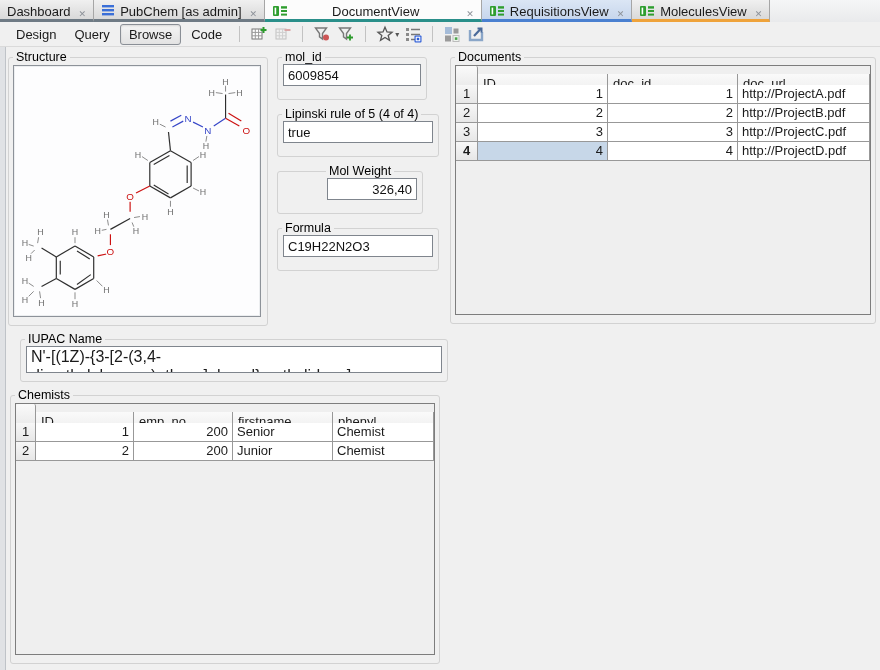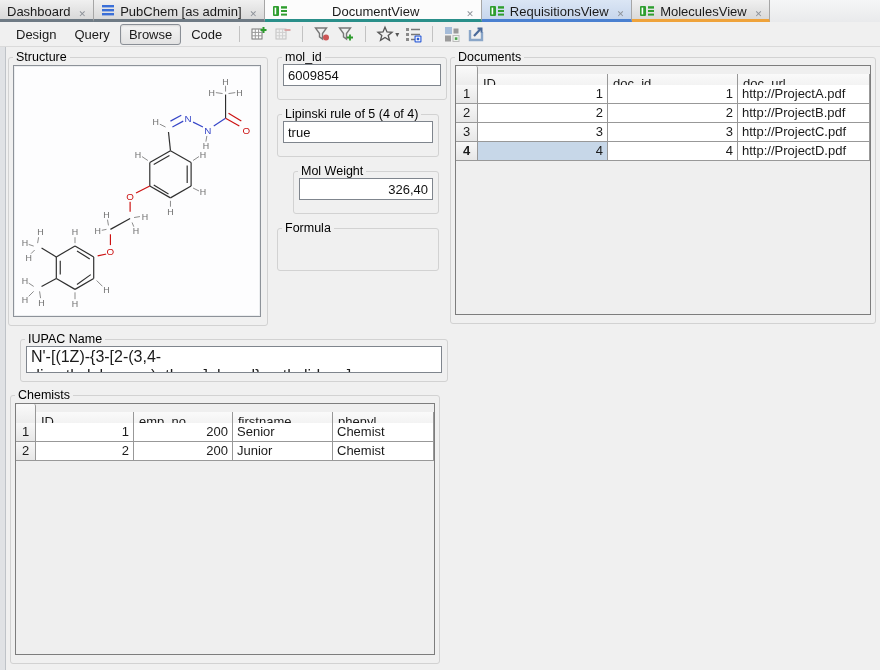--- a/index.html
+++ b/index.html
@@ -301,43 +301,46 @@
             <text x="197" y="69" fill="#3646c8">N</text>
               <text x="177" y="57" fill="#3646c8">N</text>
             <text x="236" y="69" fill="#cc1111">O</text>
               <text x="118" y="136" fill="#cc1111">O</text>
               <text x="98" y="192" fill="#cc1111">O</text>
           </g>
         </svg>
       </div>
     </fieldset>
 
-    <fieldset class="fs" style="left:277px; top:3px; width:170px; height:50px;">
+    <fieldset class="fs" style="left:277px; top:3px; width:150px; height:50px;">
       <legend>mol_id</legend>
       <div class="fs-inner">
           <input class="tfield" readonly="" value="6009854" style="">
         </div>
     </fieldset>
 
     <fieldset class="fs" style="left:277px; top:60px; width:162px; height:50px;">
       <legend>Lipinski rule of 5 (4 of 4)</legend>
       <div class="fs-inner">
           <input class="tfield" readonly="" value="true" style="">
         </div>
     </fieldset>
 
-    <fieldset class="fs" style="left:293px; top:117px; width:146px; height:50px;">
+    <fieldset class="fs" style="left:277px; top:117px; width:146px; height:50px;padding-left:44px;">
       <legend>Mol Weight</legend>
       <div class="fs-inner">
           <input class="tfield right" readonly="" value="326,40" style="">
         </div>
     </fieldset>
 
     <fieldset class="fs" style="left:277px; top:174px; width:162px; height:50px;">
       <legend>Formula</legend>
+      <div class="fs-inner">
+          <input class="tfield" readonly="" value="C19H22N2O3" style="">
+        </div>
     </fieldset>
 
     <fieldset class="fs" style="left:450px; top:3px; width:424px; height:274px;">
       <legend>Documents</legend>
       <div class="gridwrap" style="height:250px;">
         <div class="grid docgrid">
           <div class="corner hcell">...</div>
           <div class="th hcell">ID</div>
           <div class="th hcell">doc_id</div>
           <div class="th hcell">doc_url</div>

